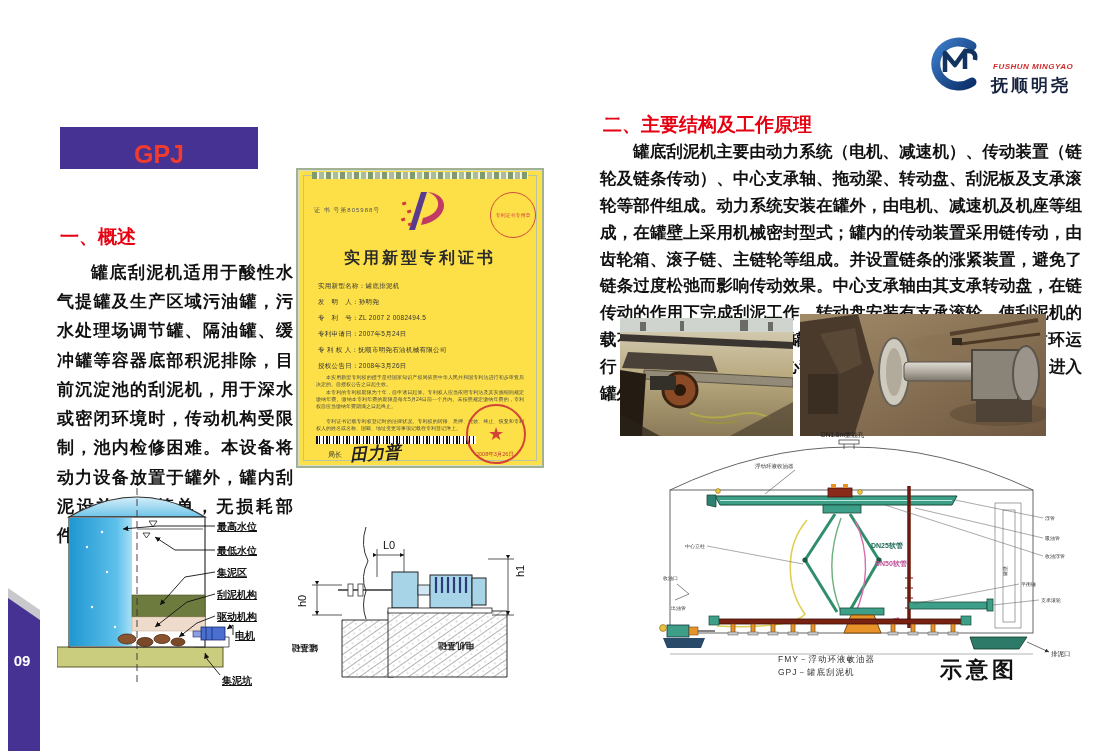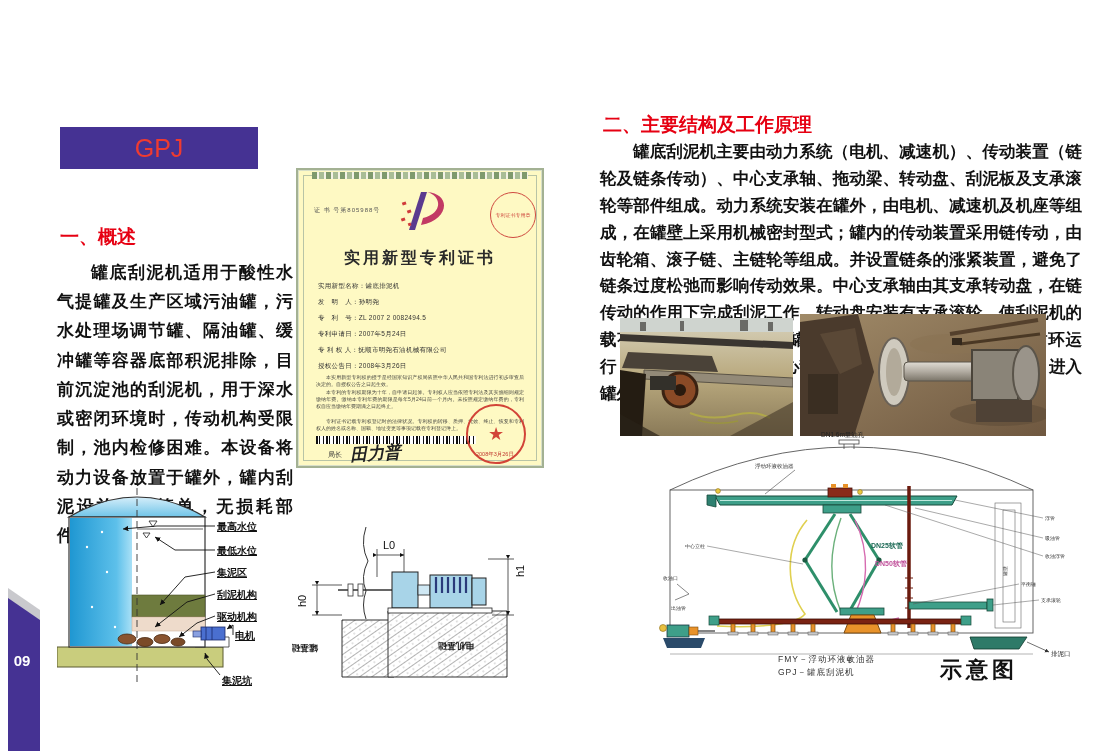--- a/index.html
+++ b/index.html
@@ -16,29 +16,29 @@
   .banner-chip2{background:#b4a6d6;transform:skewX(-28deg);}
 
   
   .logo-en{color:#d02a2a;font-style:italic;font-weight:bold;font-size:8px;letter-spacing:0.5px;}
   .logo-cn{color:#17233f;font-weight:bold;font-size:17px;letter-spacing:3px;}
 
   
   .pagenum{color:#fff;font-weight:bold;font-size:15px;text-align:center;width:100%;}
 
   
-  .gpj-box{background:#453293;display:flex;align-items:center;justify-content:center;font-weight:normal;font-size:25px;white-space:nowrap;}
+  .gpj-box{background:#453293;display:flex;align-items:flex-end;justify-content:center;font-weight:bold;font-size:25px;white-space:nowrap;}
   .gpj-code{color:#ef3b30;}
   .gpj-rest{color:#ffffff;}
 
   .sec-head{color:#e60012;font-weight:bold;font-size:19px;}
   .body-text{color:#111;font-weight:bold;font-size:17px;line-height:1.72;text-align:justify;text-indent:2em;}
 
   
-  .cert{background:#fef9c3;border:2px solid #a3b193;box-shadow:0 0 0 1px #d8dfc8 inset;text-decoration:underline;}
+  .cert{background:#fde047;border:2px solid #a3b193;box-shadow:0 0 0 1px #d8dfc8 inset;text-decoration:underline;}
   .cert-frame{position:absolute;left:5px;top:5px;right:5px;bottom:5px;border:1px solid #b8c4a6;}
   .cert-deco{position:absolute;left:14px;right:14px;top:2px;height:7px;
     background:repeating-linear-gradient(90deg,#7f9a6d 0 5px,#f4f2e6 5px 7px,#a9bd96 7px 12px,#f4f2e6 12px 14px);}
   .cert-no{font-size:6px;color:#555;letter-spacing:1px;}
   .cert-title{font-size:16px;font-weight:bold;color:#2a2a2a;letter-spacing:3px;text-align:center;}
   .cert-line{font-size:6.5px;color:#333;letter-spacing:0.3px;white-space:nowrap;}
   .cert-para{font-size:5px;color:#4a4a44;line-height:7px;text-align:justify;text-indent:2em;}
   .cert-barcode{background:repeating-linear-gradient(90deg,#111 0 2px,#fff 2px 3px,#111 3px 4px,#fff 4px 7px,#111 7px 8px,#fff 8px 10px);}
   .cert-signer{font-size:7px;color:#333;}
   .cert-sign{font-size:17px;color:#222;font-style:italic;font-weight:bold;transform:rotate(-4deg);}
@@ -51,20 +51,35 @@
   .cap-main{font-size:22px;font-weight:bold;color:#111;letter-spacing:4px;}
 
   svg text{font-family:"Liberation Sans","DejaVu Sans",sans-serif;}
 </style>
 </head>
 <body>
 
 <div id="page">
 
 
+  <div class="abs" style="left:925px;top:36px;width:160px;height:62px;">
+    <svg width="62" height="58" viewBox="0 0 62 58" class="abs" style="left:0;top:0;">
+      <defs>
+        <linearGradient id="lg" x1="0" y1="0" x2="1" y2="1">
+          <stop offset="0" stop-color="#3d7cc9"></stop>
+            <stop offset="1" stop-color="#0b2f6b"></stop>
+        </linearGradient>
+      </defs>
+      <path d="M47,10 A23,22 0 1 0 47,46" stroke="url(#lg)" stroke-width="9" fill="none" stroke-linecap="round"></path>
+      <path d="M20,36 L20,17 L30,29 L40,15 L40,33" stroke="#12325f" stroke-width="4.5" fill="none" stroke-linejoin="round"></path>
+      <path d="M40,15 Q52,14 50,24" stroke="#12325f" stroke-width="4.5" fill="none"></path>
+    </svg>
+    <div class="abs logo-en" style="left:68px;top:26px;">FUSHUN MINGYAO</div>
+    <div class="abs logo-cn" style="left:66px;top:38px;">抚顺明尧</div>
+  </div>
 
   <svg class="abs" style="left:0;top:560px;" width="60" height="191" viewBox="0 0 60 191">
     <polygon points="8,28 40,50 40,62 8,40" fill="#c9c9cd"></polygon>
     <polygon points="8,38 40,60 40,191 8,191" fill="#453293"></polygon>
   </svg>
   <div class="abs pagenum" style="left:6px;top:652px;width:32px;">09</div>
   <div class="abs pagenum" style="left:6px;top:748px;width:32px;">10</div>
 
   <div class="abs gpj-box" style="left:60px;top:127px;width:198px;height:42px;">
     <span class="gpj-code">GPJ</span>

